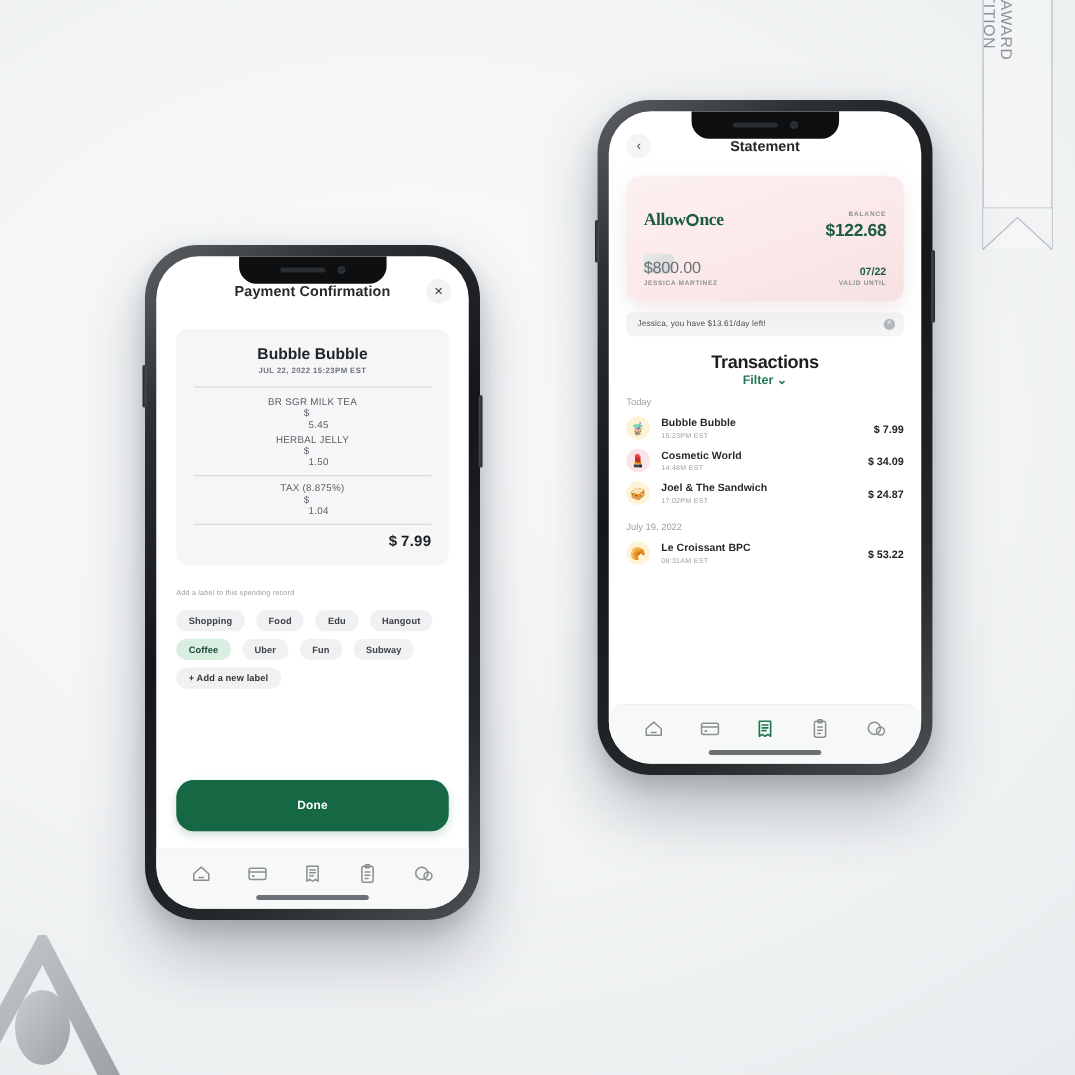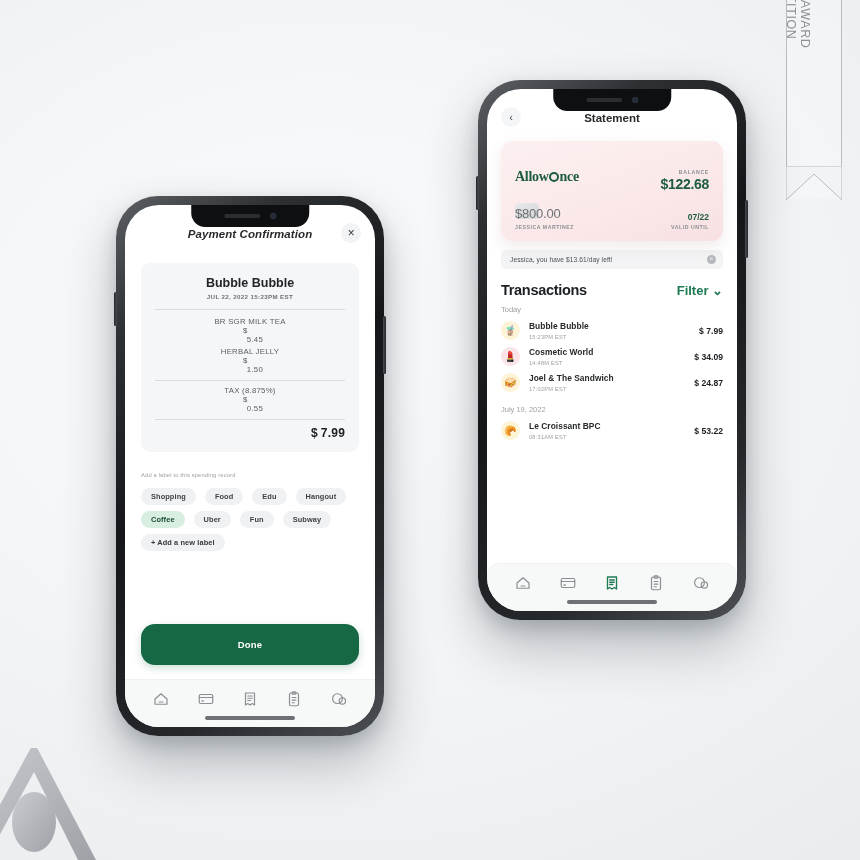--- a/index.html
+++ b/index.html
@@ -81,21 +81,21 @@
     position:absolute; bottom: 7px; left: 50%; transform: translateX(-50%);
     width: 36%; height: 4px; border-radius: 3px; background: #6d7074; z-index: 31;
   }
 
   
   #phone-left { left: 116px; top: 196px; width: 268px; height: 540px; }
   #phone-left .screen { background: #ffffff; }
 
   .lp-header {
     height: 48px; display: flex; align-items: center; justify-content: center;
-    position: relative; padding-top: 10px; font-style: italic;
+    position: relative; padding-top: 10px;
   }
   .lp-title { font-size: 11.5px; font-weight: 600; color: #27292c; letter-spacing: .1px; }
   .lp-close {
     position: absolute; right: 14px; top: 18px;
     width: 20px; height: 20px; border-radius: 50%;
     background: #f2f3f4; display: flex; align-items: center; justify-content: center;
     font-size: 12px; color: #35383b; line-height: 1;
   }
 
   .receipt {
@@ -187,23 +187,23 @@
   .notice {
     margin: 9px 14px 0; height: 19px; border-radius: 5px; background:#f3f4f5;
     display:flex; align-items:center; justify-content: space-between; padding: 0 7px 0 9px;
   }
   .notice-txt { font-size: 6.6px; color:#4c5054; letter-spacing:.1px; }
   .notice-x { width: 9px; height: 9px; border-radius:50%; background:#b4b8bc;
     color:#f3f4f5; font-size: 6.5px; display:flex; align-items:center; justify-content:center;
     line-height:1; }
 
   .tx-head { display:flex; align-items:center; justify-content: space-between;
-    margin: 13px 14px 0; }
+    margin: 13px 14px 0; flex-direction: column; }
   .tx-title { font-size: 14.5px; font-weight: 700; color:#1c1f22; letter-spacing:-.3px; }
-  .tx-filter { font-size: 13px; color:#1f7a52; font-weight: 600; }
+  .tx-filter { font-size: 10px; color:#1f7a52; font-weight: 600; }
   .tx-day { font-size: 7.5px; color:#9b9fa3; margin: 7px 14px 0; }
 
   .tx-row { display:flex; align-items:center; margin: 7px 14px 0; gap: 9px; }
   .tx-ico { width: 19px; height: 19px; border-radius:50%; display:flex;
     align-items:center; justify-content:center; font-size: 10px; flex: none; }
   .tx-mid { flex: 1; }
   .tx-name { font-size: 8.4px; color:#26292c; font-weight:600; letter-spacing:.05px; }
   .tx-time { font-size: 5.6px; color:#9b9fa3; margin-top: 2.5px; letter-spacing:.25px; }
   .tx-amt { font-size: 8.6px; color:#1c1f22; font-weight:600; }
 </style>
@@ -260,21 +260,21 @@
       <div class="line">
         <span class="nm">HERBAL JELLY</span>
         <span class="cur">$</span>
         <span class="amt">1.50</span>
       </div>
 
       <div class="rule thin"></div>
       <div class="line">
         <span class="nm">TAX (8.875%)</span>
         <span class="cur">$</span>
-        <span class="amt">0.55</span>
+        <span class="amt">1.04</span>
       </div>
       <div class="rule thin"></div>
 
       <div class="total">
         <span class="cur">$</span>
         <span>7.99</span>
       </div>
     </div>
 
     <div class="lp-body">

